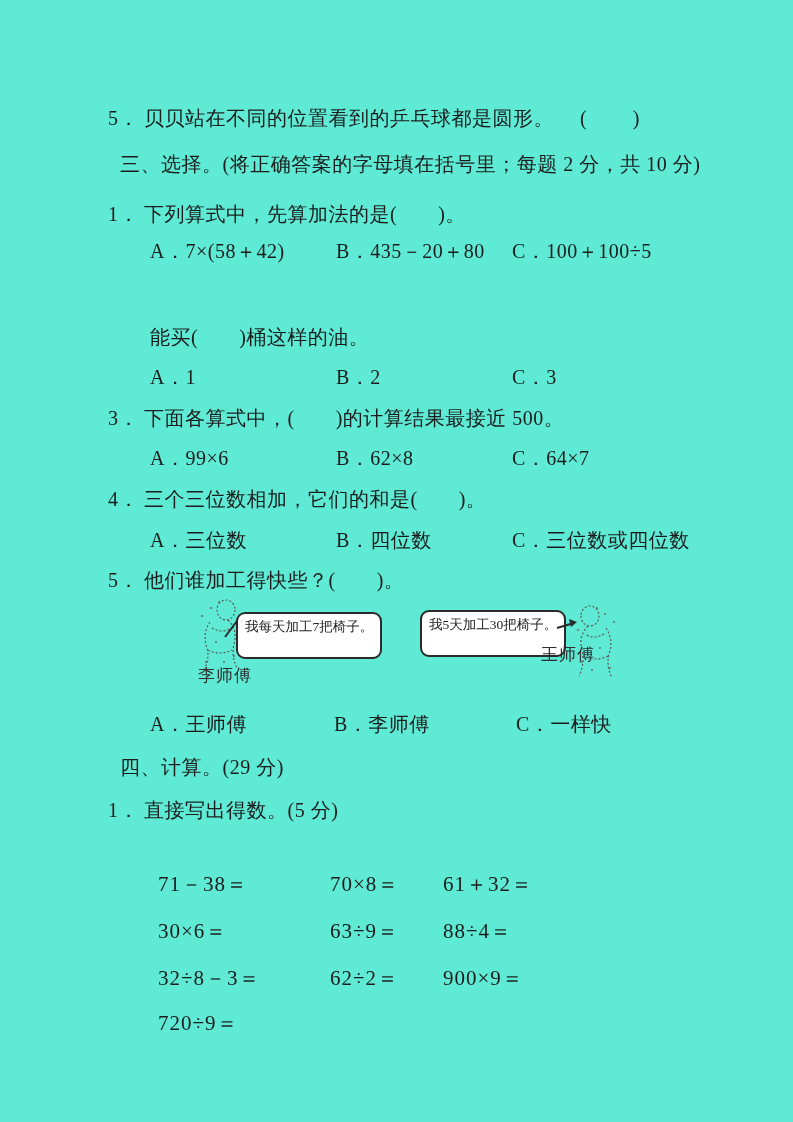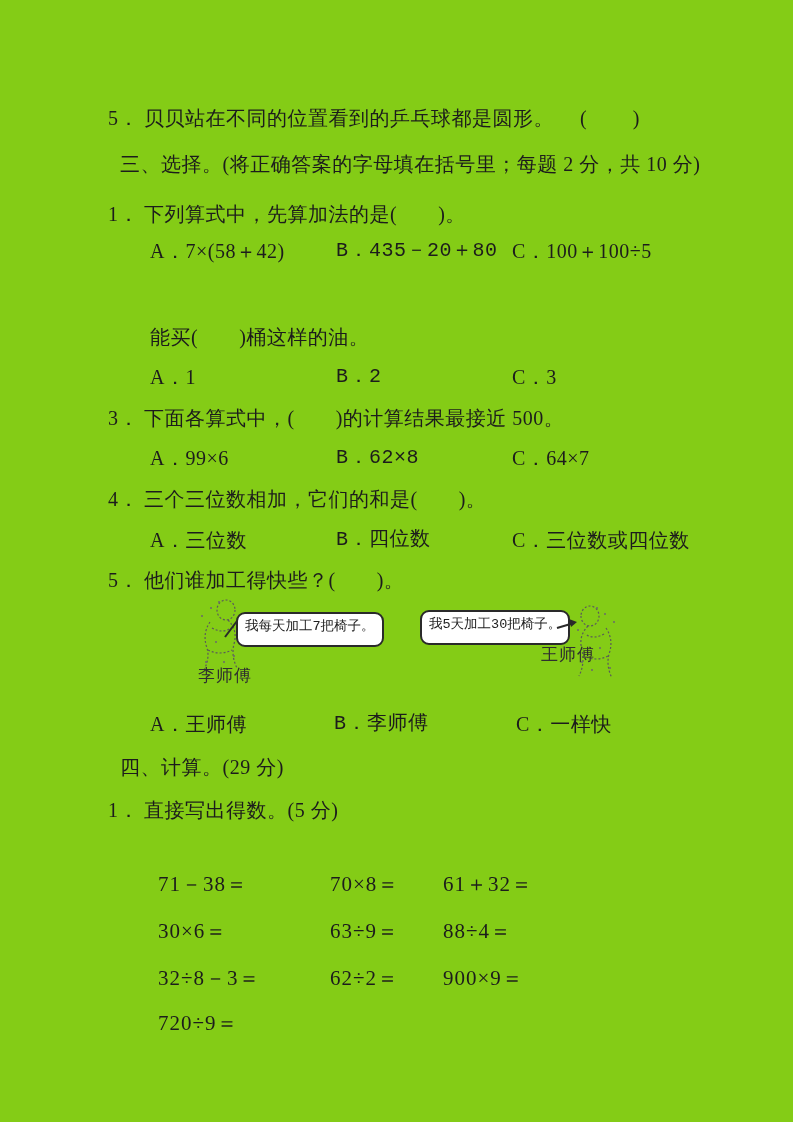--- a/index.html
+++ b/index.html
@@ -1,37 +1,37 @@
 <!DOCTYPE html>
 <html><head>
 <meta charset="utf-8">
 <style>
   * { margin:0; padding:0; box-sizing:border-box; }
   html,body { background:#ffffff; }
   #paper {
-    position:relative; width:793px; height:1122px; background:#84cc16;
+    position:relative; width:793px; height:1122px; background:#5eead4;
     overflow:hidden;
     font-family:"Liberation Serif","DejaVu Serif",serif;
     color:#1c1c1c;
   }
   .line { position:absolute; left:108px; white-space:nowrap;
           font-size:20px; line-height:28px; letter-spacing:0.5px; }
   .line .qnum { display:inline-block; min-width:36px; }
   .wrapline { left:150px; }
   .heading { left:120px; }
   .blank { margin-left:26px; letter-spacing:2px; }
   .optrow { left:0; width:793px; }
   .opt { position:absolute; white-space:nowrap; }
-  .opt-a { left:150px; } .opt-b { left:336px;font-family:Liberation Mono, monospace; } .opt-c { left:512px; }
+  .opt-a { left:150px; } .opt-b { left:336px; } .opt-c { left:512px; }
   .calcrow { left:0; width:793px; font-size:21px; }
   .cexp { position:absolute; white-space:nowrap; letter-spacing:1px;margin-top:30px; }
   .cc1 { left:158px; } .cc2 { left:330px; } .cc3 { left:443px; }
   .bubble { position:absolute; border:2px solid #2a2a2a; border-radius:9px;
-            padding:3px 7px 8px 7px; font-size:13.5px; line-height:1.45;
-            white-space:nowrap; color:#222; background:#fff;font-family:Liberation Mono, monospace; }
+            padding:3px 7px 20px 7px; font-size:13.5px; line-height:1.45;
+            white-space:nowrap; color:#222; background:#fff; }
   .figlabel { position:absolute; font-size:17px; color:#2f2f2f;
               letter-spacing:1px; }
   .sketch { position:absolute; }
   .tail { position:absolute; }
 </style>
 </head>
 <body>
 
 <div id="paper">
 

